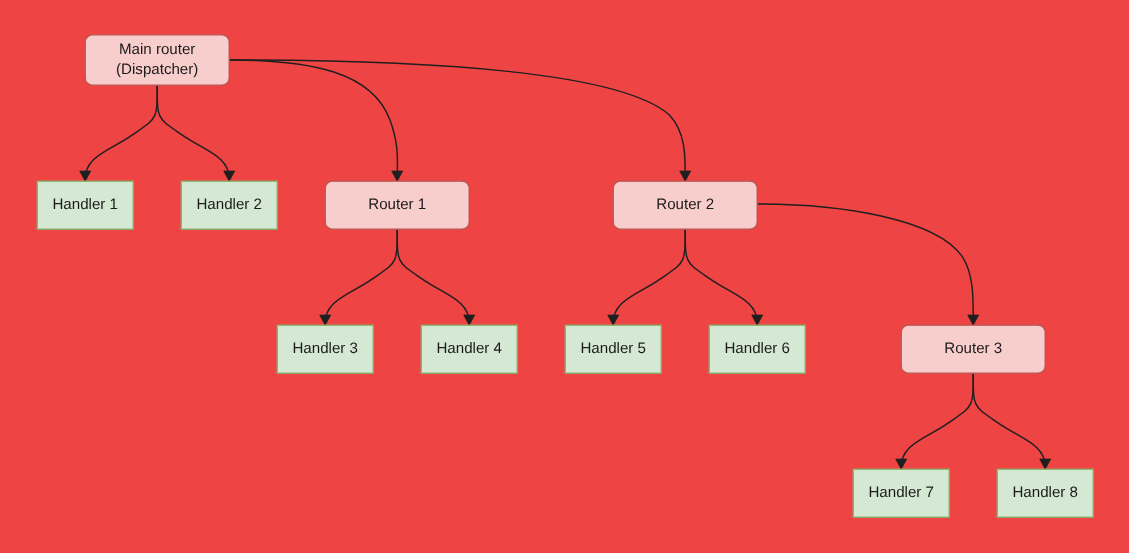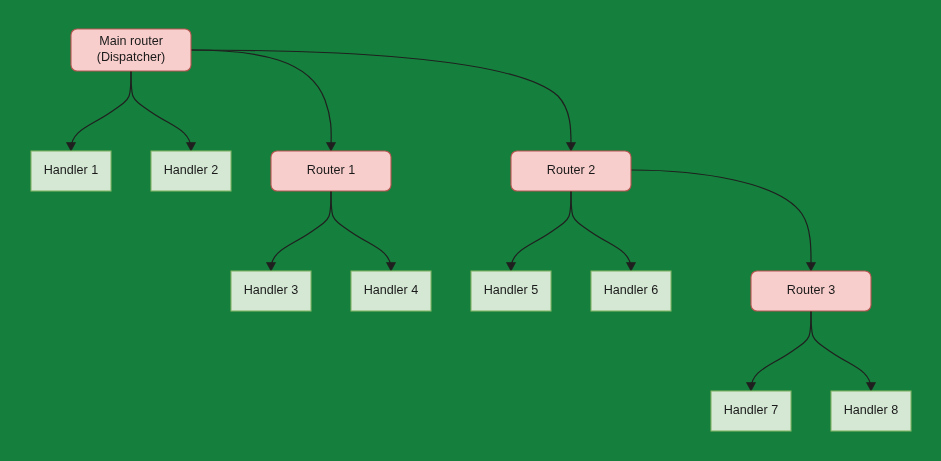--- a/index.html
+++ b/index.html
@@ -48,21 +48,21 @@
   }
   .edge-head {
     fill: #1f1f1f;
     stroke: #1f1f1f;
     stroke-width: 0.6px;
   }
 </style>
 </head>
 <body>
 
-<div id="diagram-root" style="background: #15803d;">
+<div id="diagram-root" style="background: #ef4444;">
   <svg id="diagram-svg" viewBox="0 0 941 461" xmlns="http://www.w3.org/2000/svg">
     <g id="edges-layer">
         <path class="edge-path" d="M 131 71 C 131 100 131 98 111 112 C 91 126 71 130 71 149" stroke="#1f1f1f"></path>
         <path class="edge-path" d="M 131 71 C 131 100 131 98 151 112 C 171 126 191 130 191 149" stroke="#1f1f1f"></path>
         <path class="edge-path" d="M 191 50 C 260 50 310 60 325 100 C 333 122 331 135 331 149" stroke="#1f1f1f"></path>
         <path class="edge-path" d="M 191 50 C 380 50 520 62 558 96 C 572 111 571 132 571 149" stroke="#1f1f1f"></path>
         <path class="edge-path" d="M 331 191 C 331 220 331 218 311 232 C 291 246 271 250 271 269" stroke="#1f1f1f"></path>
         <path class="edge-path" d="M 331 191 C 331 220 331 218 351 232 C 371 246 391 250 391 269" stroke="#1f1f1f"></path>
         <path class="edge-path" d="M 571 191 C 571 220 571 218 551 232 C 531 246 511 250 511 269" stroke="#1f1f1f"></path>
         <path class="edge-path" d="M 571 191 C 571 220 571 218 591 232 C 611 246 631 250 631 269" stroke="#1f1f1f"></path>

